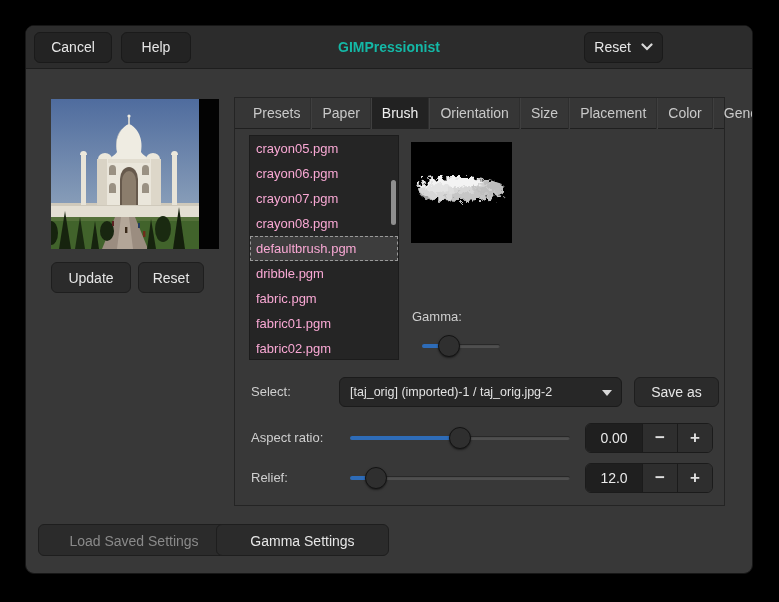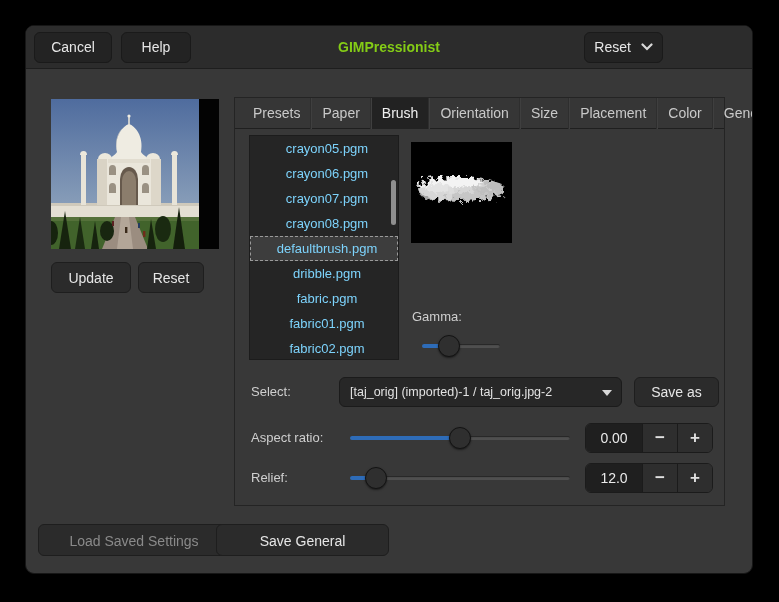--- a/index.html
+++ b/index.html
@@ -9,21 +9,21 @@
   .window{position:absolute;left:25px;top:25px;width:728px;height:549px;background:#383838;
           border:1px solid #161616;border-radius:9px;overflow:hidden;}
   
   .header{position:absolute;left:0;top:0;width:100%;height:43px;background:#2c2c2c;
           border-bottom:1px solid #1e1e1e;padding-left:32px;}
   .hbtn{position:absolute;top:6px;height:31px;background:#232323;border:1px solid #1a1a1a;
         border-radius:6px;color:#e6e6e6;font-family:"Liberation Sans",sans-serif;
         font-size:14px;text-align:center;line-height:29px;padding:0;cursor:default;}
   .hbtn.okbtn{border:1px solid #b5b5b5;}
   .dlg-title{position:absolute;left:0;right:0;top:0;height:34px;line-height:43px;text-align:center;
-        font-size:14px;font-weight:bold;color:#84cc16;pointer-events:none;}
+        font-size:14px;font-weight:bold;color:#14b8a6;pointer-events:none;}
   .chev{display:inline-block;vertical-align:middle;margin-left:6px;margin-top:-3px;}
   
   .btn{background:#2b2b2b;border:1px solid #1e1e1e;border-radius:6px;color:#e6e6e6;
        font-family:"Liberation Sans",sans-serif;font-size:14px;text-align:center;}
   .btn.disabled{color:#8a8a8a;}
   
   .preview{position:absolute;left:25px;top:73px;width:168px;height:150px;background:#030303;}
   .preview svg{position:absolute;left:0;top:0;}
   .update-btn{position:absolute;left:25px;top:236px;width:80px;height:31px;line-height:29px;}
   .reset2-btn{position:absolute;left:112px;top:236px;width:66px;height:31px;line-height:29px;}
@@ -32,22 +32,22 @@
             border:1px solid #242424;}
   .tabbar{position:absolute;left:0;top:0;width:100%;height:31px;display:flex;
           padding-left:8px;border-bottom:1px solid #1f1f1f;background:#363636;}
   .tab{height:31px;line-height:31px;padding:0 10px;font-size:14px;color:#c9c9c9;
        border-right:1px solid #2e2e2e;border-left:1px solid #3f3f3f;white-space:nowrap;}
   .tab:first-child{border-left:none;}
   .tab.active{background:#222222;color:#f0f0f0;}
   
   .file-list{position:absolute;left:14px;top:37px;width:150px;height:225px;background:#252525;
              border:1px solid #1c1c1c;overflow:hidden;}
-  .list-item{height:25px;line-height:25px;padding-left:6px;font-size:13px;color:#7dd3fc;
-             white-space:nowrap;text-align:center;}
+  .list-item{height:25px;line-height:25px;padding-left:6px;font-size:13px;color:#f9a8d4;
+             white-space:nowrap;}
   .list-item.selected{background:#3d3d3d;outline:1px dashed #9a9a9a;outline-offset:-1px;}
   .vscroll{position:absolute;right:2px;top:44px;width:5px;height:45px;background:#8f8f8f;
            border-radius:3px;}
   
   .brush-preview{position:absolute;left:176px;top:44px;width:101px;height:101px;background:#000;}
   
   .lbl{position:absolute;font-size:13px;color:#cfcfcf;white-space:nowrap;}
   
   .slider{position:absolute;height:22px;}
   .slider .track{position:absolute;left:0;right:0;top:9px;height:4px;background:#4f4f4f;
@@ -231,15 +231,15 @@
         <div class="handle" style="left: calc(12% - 11px);"></div>
       </div>
       <div class="spin" style="left:350px;top:365px;">
         <div class="val">12.0</div>
         <div class="sbtn">−</div>
         <div class="sbtn">+</div>
       </div>
     </div>
 
     <button class="btn disabled footer-btn" style="left:12px;width:192px;">Load Saved Settings</button>
-    <button class="btn footer-btn" style="left:190px;width:173px;">Save General</button>
+    <button class="btn footer-btn" style="left:190px;width:173px;">Gamma Settings</button>
   </div>
 </div>
 
 </body></html>

